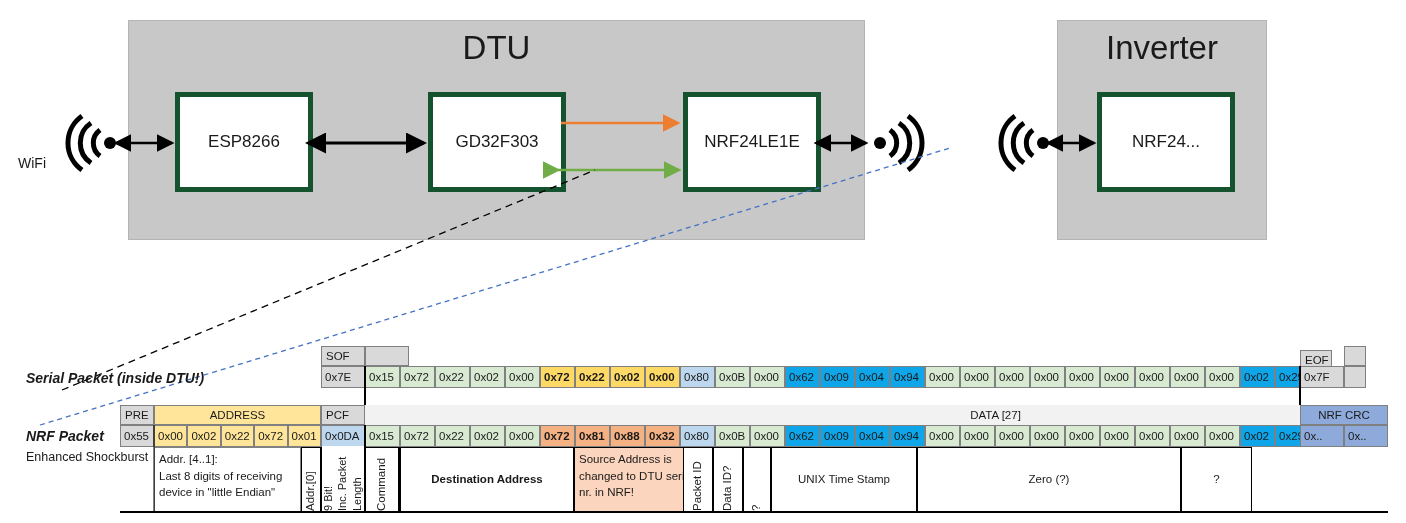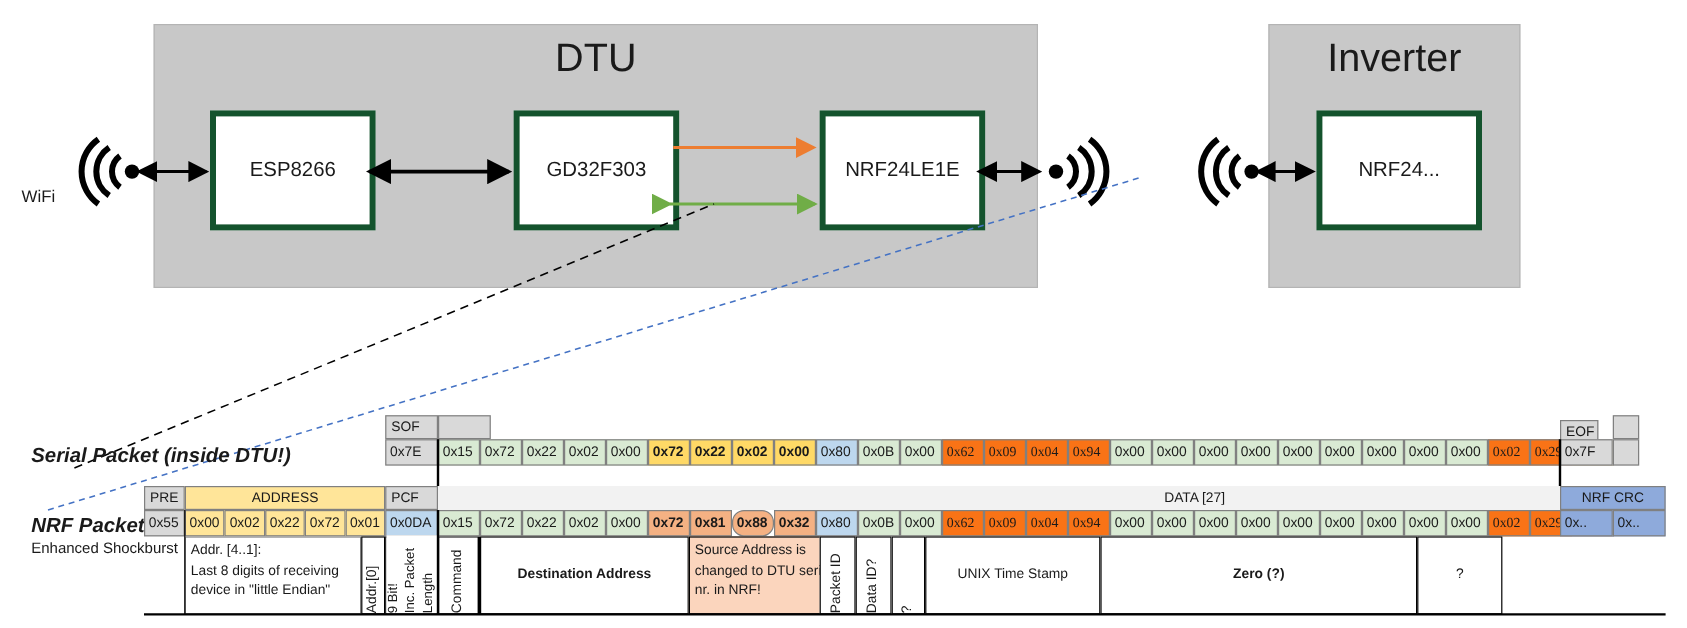--- a/index.html
+++ b/index.html
@@ -25,36 +25,36 @@
     display:flex;align-items:center;justify-content:center;
     font-size:17px;color:#1a1a1a;
   }
   .wifi-label{position:absolute;font-size:14px;color:#1a1a1a;margin-top:22px;}
 
   
   #packets{position:absolute;left:0;top:0;width:1406px;height:523px;}
   .rowlabel{
     position:absolute;font-size:12.5px;color:#1a1a1a;white-space:nowrap;
   }
-  .rowlabel.bold-it{font-weight:bold;font-style:italic;font-size:17px;}
+  .rowlabel.bold-it{font-weight:bold;font-style:italic;font-size:14px;}
 
   .cell{
     position:absolute;box-sizing:border-box;
     border:1px solid #808080;
     font-size:11.5px;
     display:flex;align-items:center;justify-content:center;
     color:#1a1a1a;
     white-space:nowrap;
     overflow:hidden;
   }
   .cell.hdr{background:#d9d9d9;justify-content:flex-start;padding-left:4px;text-align:center;}
   .cell.val{justify-content:flex-start;padding-left:3px;}
   .c-grey{background:#d9d9d9;}
   .c-green{background:#d9ead3;}
-  .c-darkgrey{background:#f97316;font-family:Liberation Serif, serif;}
+  .c-darkgrey{background:#0ea5e9;}
   .c-yellow{background:#ffd966;font-weight:bold;}
   .c-yellowlight{background:#ffe599;}
   .c-orange{background:#ffc000;font-weight:bold;}
   .c-blue{background:#bdd7ee;}
   .c-blue2{background:#8eaadb;}
   .c-salmon{background:#f4b183;font-weight:bold;}
   .c-salmonlight{background:#fbd5bd;}
   .c-offwhite{background:#f2f2f2;}
 
   .cell.center{justify-content:center;padding-left:0;}
@@ -221,21 +221,21 @@
     </div>
   <div class="cell val c-blue" style="left:321px;top:425px;width:44px;height:22px;">0x0DA</div>
   <div id="nrf-bytes">
       <div class="cell val c-green" style="left: 365px; top: 425px; width: 35px; height: 22px;">0x15</div>
       <div class="cell val c-green" style="left: 400px; top: 425px; width: 35px; height: 22px;">0x72</div>
       <div class="cell val c-green" style="left: 435px; top: 425px; width: 35px; height: 22px;">0x22</div>
       <div class="cell val c-green" style="left: 470px; top: 425px; width: 35px; height: 22px;">0x02</div>
       <div class="cell val c-green" style="left: 505px; top: 425px; width: 35px; height: 22px;">0x00</div>
       <div class="cell val c-salmon" style="left: 540px; top: 425px; width: 35px; height: 22px;">0x72</div>
       <div class="cell val c-salmon" style="left: 575px; top: 425px; width: 35px; height: 22px;">0x81</div>
-      <div class="cell val c-salmon" style="left: 610px; top: 425px; width: 35px; height: 22px; border-radius: 10px;">0x88</div>
+      <div class="cell val c-salmon" style="left: 610px; top: 425px; width: 35px; height: 22px;">0x88</div>
       <div class="cell val c-salmon" style="left: 645px; top: 425px; width: 35px; height: 22px;">0x32</div>
       <div class="cell val c-blue" style="left: 680px; top: 425px; width: 35px; height: 22px;">0x80</div>
       <div class="cell val c-green" style="left: 715px; top: 425px; width: 35px; height: 22px;">0x0B</div>
       <div class="cell val c-green" style="left: 750px; top: 425px; width: 35px; height: 22px;">0x00</div>
       <div class="cell val c-darkgrey" style="left: 785px; top: 425px; width: 35px; height: 22px;">0x62</div>
       <div class="cell val c-darkgrey" style="left: 820px; top: 425px; width: 35px; height: 22px;">0x09</div>
       <div class="cell val c-darkgrey" style="left: 855px; top: 425px; width: 35px; height: 22px;">0x04</div>
       <div class="cell val c-darkgrey" style="left: 890px; top: 425px; width: 35px; height: 22px;">0x94</div>
       <div class="cell val c-green" style="left: 925px; top: 425px; width: 35px; height: 22px;">0x00</div>
       <div class="cell val c-green" style="left: 960px; top: 425px; width: 35px; height: 22px;">0x00</div>
@@ -270,21 +270,21 @@
   <div class="desc vert" style="left:365px;top:447px;width:35px;height:65px;
        border-left:2px solid #000;">Command</div>
   <div class="desc" style="left:400px;top:447px;width:174px;height:65px;font-weight:bold;">Destination Address</div>
   <div class="desc lefttext c-salmonlight" style="left:574px;top:447px;width:139px;height:65px;
        background:#fbd5bd;color:#1a1a1a;">Source Address is changed to DTU serial nr. in NRF!</div>
   <div class="desc vert" style="left:683px;top:447px;width:30px;height:65px;
        background:#ffffff;">Packet ID</div>
   <div class="desc vert" style="left:713px;top:447px;width:30px;height:65px;">Data ID?</div>
   <div class="desc vert" style="left:743px;top:447px;width:28px;height:65px;">?</div>
   <div class="desc" style="left:771px;top:447px;width:146px;height:65px;">UNIX Time Stamp</div>
-  <div class="desc" style="left:917px;top:447px;width:264px;height:65px;font-weight:bold;">Zero (?)</div>
+  <div class="desc" style="left:917px;top:447px;width:264px;height:65px;">Zero (?)</div>
   <div class="desc" style="left:1181px;top:447px;width:71px;height:65px;">?</div>
 
   <svg width="1406" height="523" style="position:absolute;left:0;top:0;pointer-events:none;">
     <line x1="365" y1="366" x2="365" y2="405" stroke="#000" stroke-width="2"></line>
     <line x1="1300" y1="366" x2="1300" y2="405" stroke="#000" stroke-width="2"></line>
     <line x1="365" y1="425" x2="365" y2="512" stroke="#000" stroke-width="2"></line>
     <line x1="120" y1="512" x2="1388" y2="512" stroke="#000" stroke-width="2"></line>
     <line x1="154" y1="425" x2="154" y2="512" stroke="#000" stroke-width="1"></line>
   </svg>
 </div>

